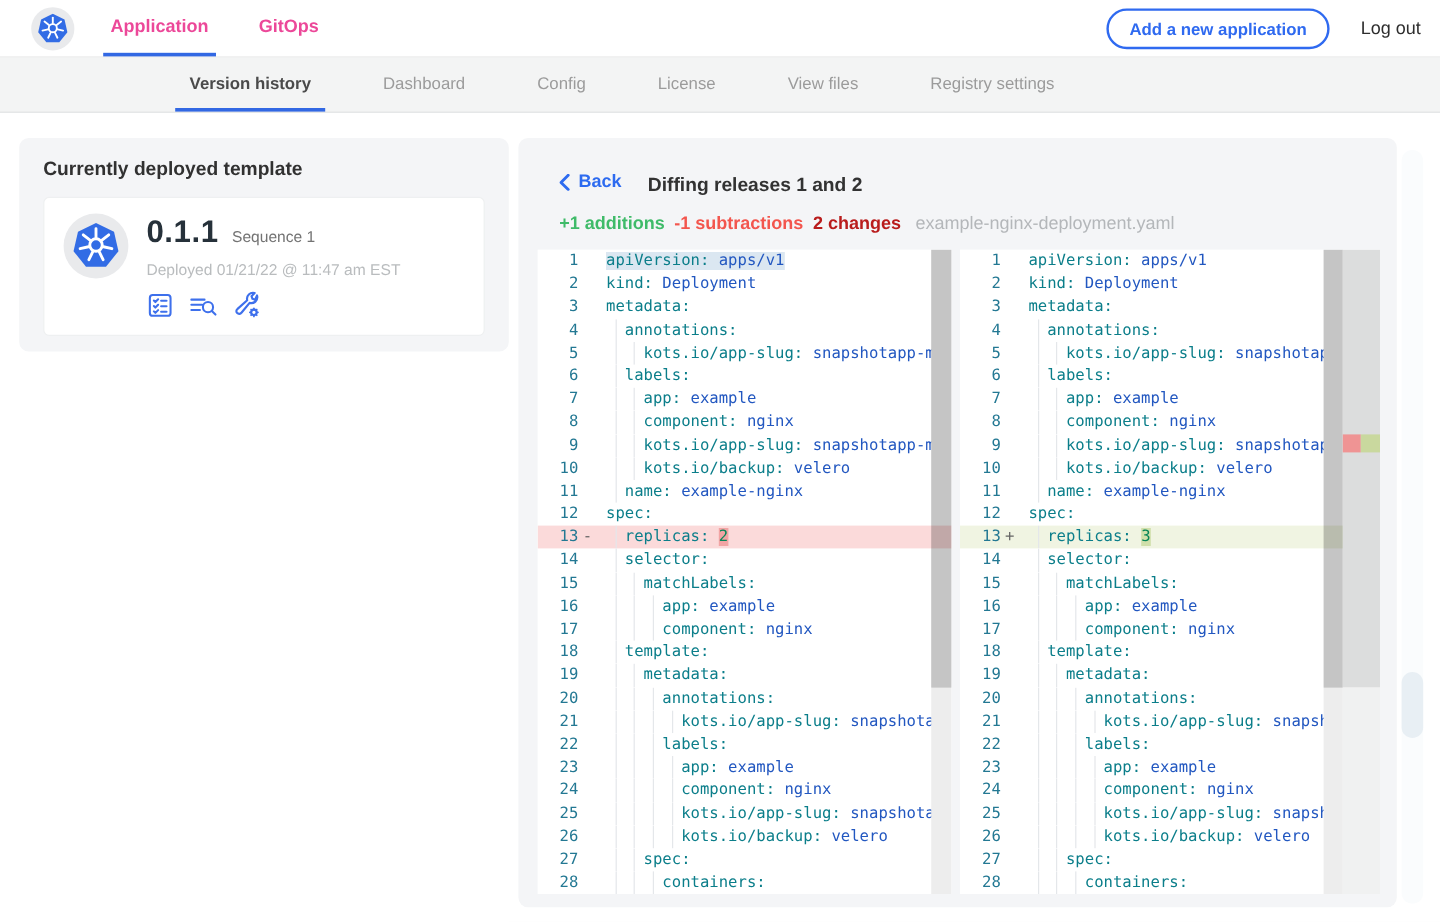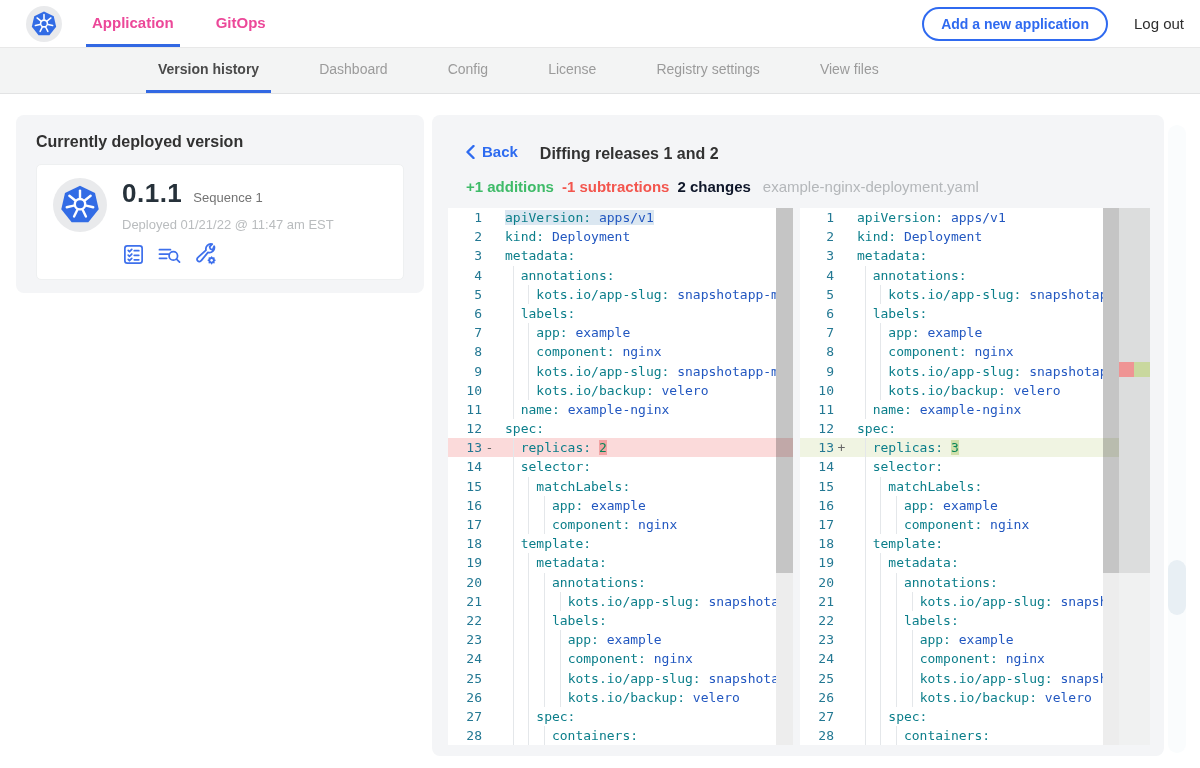--- a/index.html
+++ b/index.html
@@ -45,21 +45,21 @@
   
   .diff-card { position:absolute; left:432px; top:115px; width:732px; height:641px;
     background:#f4f5f7; border-radius:8px; }
   .diff-header { position:absolute; left:34px; top:28px; display:flex; align-items:baseline; gap:22px; }
   .back-link { display:inline-flex; align-items:center; gap:7px; color:#2d6bf0; font-size:15px;
     font-weight:700; cursor:pointer; }
   .diff-title { font-size:16px; font-weight:700; color:#323232; }
   .diff-stats { position:absolute; left:34px; top:63px; font-size:15px; display:flex; gap:8px; align-items:baseline; }
   .stat-add { color:#3fbb69; font-weight:600; }
   .stat-sub { color:#f3564e; font-weight:600; }
-  .stat-chg { color:#0f172a; font-weight:600; }
+  .stat-chg { color:#b91c1c; font-weight:600; }
   .stat-file { color:#b4b7ba; margin-left:4px; font-size:15px; }
 
   
   .code-panel { position:absolute; top:93px; height:537px; background:#fff; overflow:hidden; }
   .panel-original { left:16px;  width:345px; }
   .panel-modified { left:368px; width:350px; }
   .code-line { display:flex; height:19.2px; line-height:19.2px;
     font-family:"DejaVu Sans Mono", monospace; font-size:13px; }
   .ln   { width:34px; text-align:right; color:#237893; flex:none; }
   .sign { width:15px; text-align:center; color:#666; flex:none; }
@@ -123,26 +123,26 @@
     <button class="add-app-btn">Add a new application</button>
     <span class="logout">Log out</span>
   </div>
 </div>
 
 <div class="subnav">
   <div class="subnav-tab active">Version history</div>
   <div class="subnav-tab">Dashboard</div>
   <div class="subnav-tab">Config</div>
   <div class="subnav-tab">License</div>
+  <div class="subnav-tab">View files</div>
   <div class="subnav-tab">Registry settings</div>
-  <div class="subnav-tab">View files</div>
 </div>
 
 <div class="deployed-card">
-  <div class="deployed-title">Currently deployed version</div>
+  <div class="deployed-title">Currently deployed template</div>
   <div class="deployed-inner">
     <div class="k8s-badge-lg">
       <svg width="40" height="40" viewBox="0 0 100 100">
         <polygon points="50,2 87.5,20.1 96.8,60.7 70.8,93.3 29.2,93.3 3.2,60.7 12.5,20.1" fill="#326ce5"></polygon>
         <circle cx="50" cy="48" r="13" fill="none" stroke="#fff" stroke-width="6"></circle>
         <g stroke="#fff" stroke-width="6" stroke-linecap="round">
           <line x1="50" y1="32" x2="50" y2="14"></line>
             <line x1="62.5" y1="38" x2="76.6" y2="26.8"></line>
           <line x1="65.6" y1="51.6" x2="83.1" y2="55.6"></line>
             <line x1="56.9" y1="62.4" x2="64.8" y2="78.6"></line>

